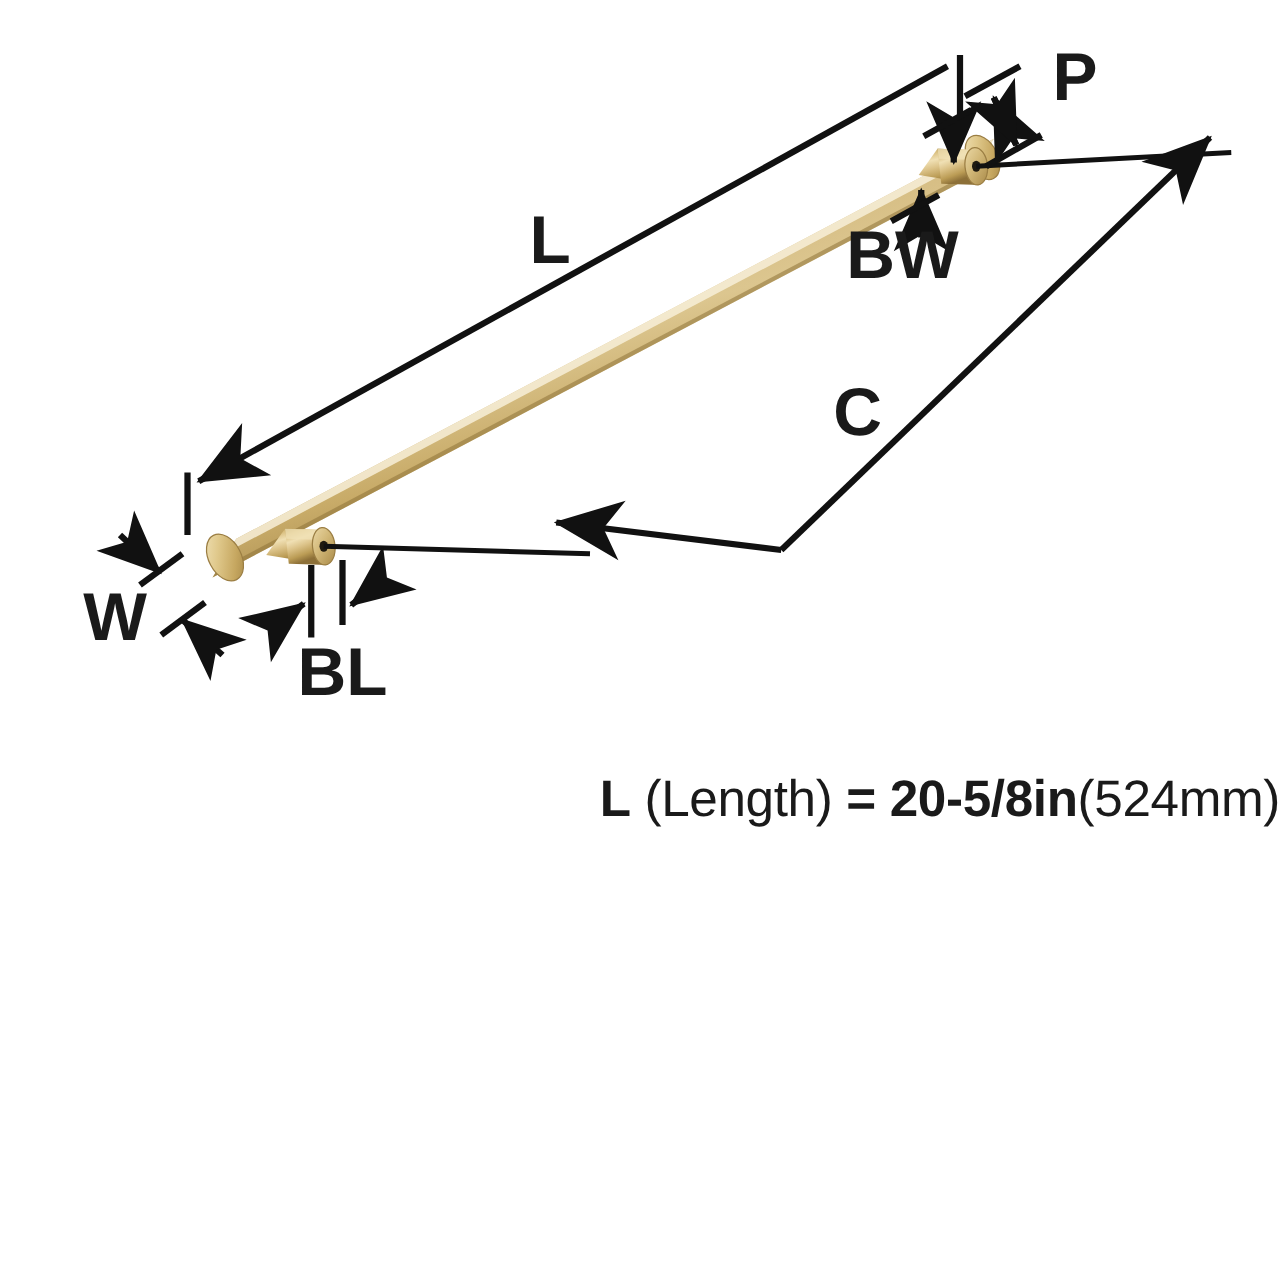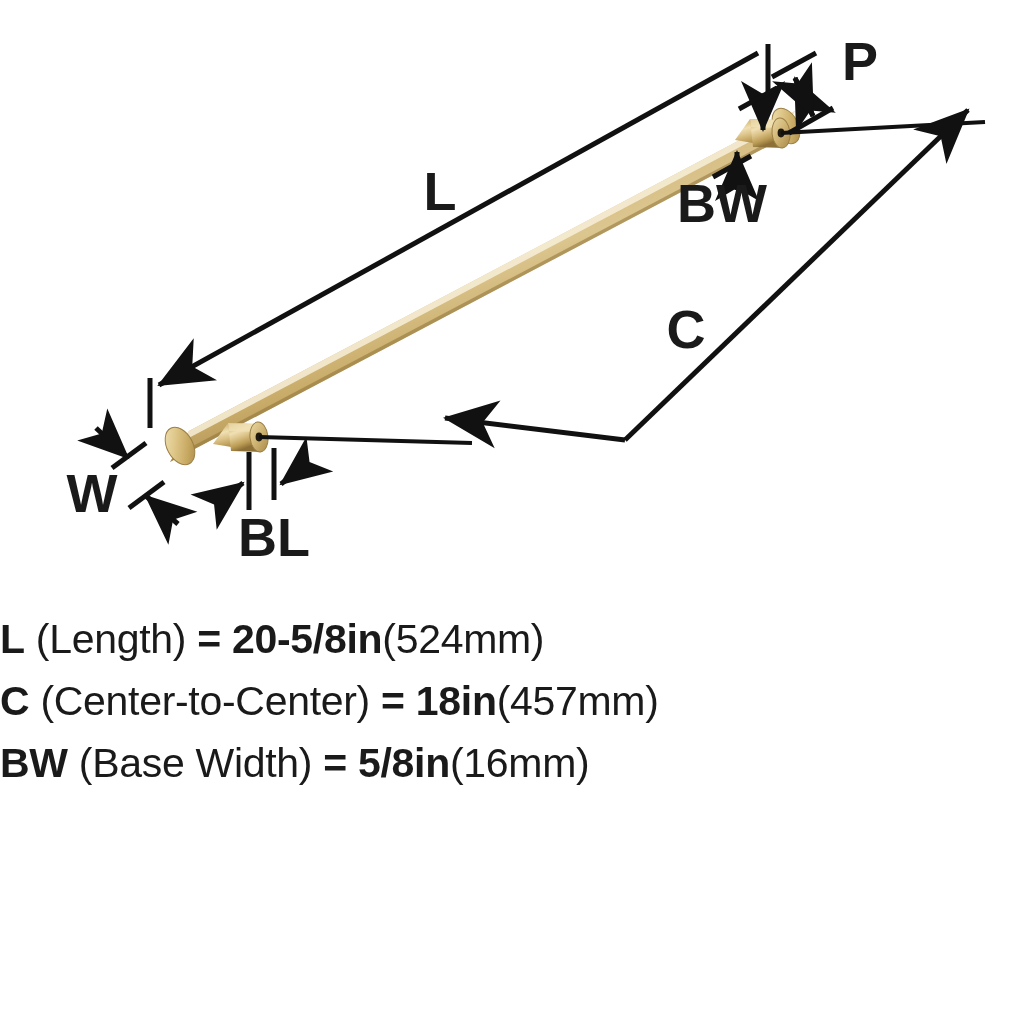--- a/index.html
+++ b/index.html
@@ -38,24 +38,25 @@
   }
 
   #spec-list {
     position: absolute;
     left: 0;
     top: 600px;
     width: 1024px;
     height: 424px;
     display: flex;
     flex-direction: column;
-    align-items: flex-start;
+    align-items: flex-end;
     justify-content: flex-start;
     padding-top: 8px;
     box-sizing: border-box;
+    gap: 12px;
   }
   .spec-row {
     font-size: 41px;
     line-height: 62px;
     white-space: nowrap;
     text-align: center;
     letter-spacing: -0.3px;
   }
   .spec-code { font-weight: bold; }
   .spec-name { font-weight: normal; }
@@ -207,19 +208,13 @@
     <text class="dim-label" x="686" y="348" text-anchor="middle">C</text>
     <text class="dim-label" x="274" y="556" text-anchor="middle">BL</text>
     <text class="dim-label" x="722" y="222" text-anchor="middle">BW</text>
   </svg>
 </div>
 
 <div id="spec-list">
   <div class="spec-row">
     <span class="spec-code">L</span><span>&nbsp;</span><span class="spec-name">(Length)</span><span>&nbsp;</span><span class="spec-eq">=</span><span>&nbsp;</span><span class="spec-imp">20-5/8in</span><span class="spec-met">(524mm)</span>
   </div>
-  <div class="spec-row">
-    <span class="spec-code">C</span><span>&nbsp;</span><span class="spec-name">(Center-to-Center)</span><span>&nbsp;</span><span class="spec-eq">=</span><span>&nbsp;</span><span class="spec-imp">18in</span><span class="spec-met">(457mm)</span>
-  </div>
-  <div class="spec-row">
-    <span class="spec-code">BW</span><span>&nbsp;</span><span class="spec-name">(Base Width)</span><span>&nbsp;</span><span class="spec-eq">=</span><span>&nbsp;</span><span class="spec-imp">5/8in</span><span class="spec-met">(16mm)</span>
-  </div>
 </div>
 
 </body></html>

